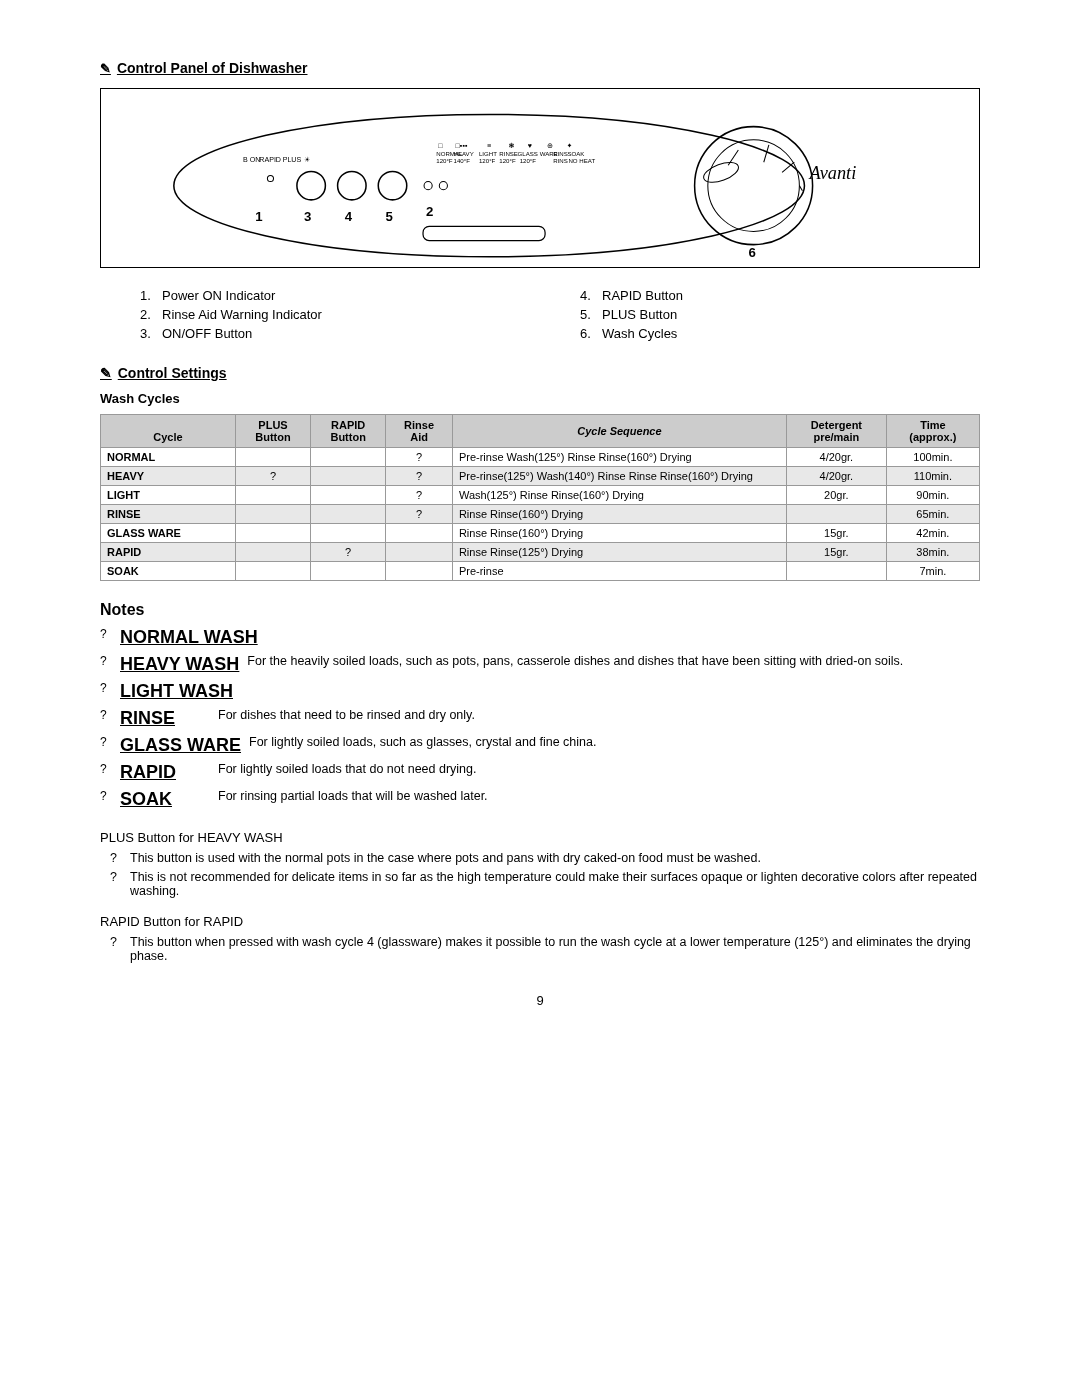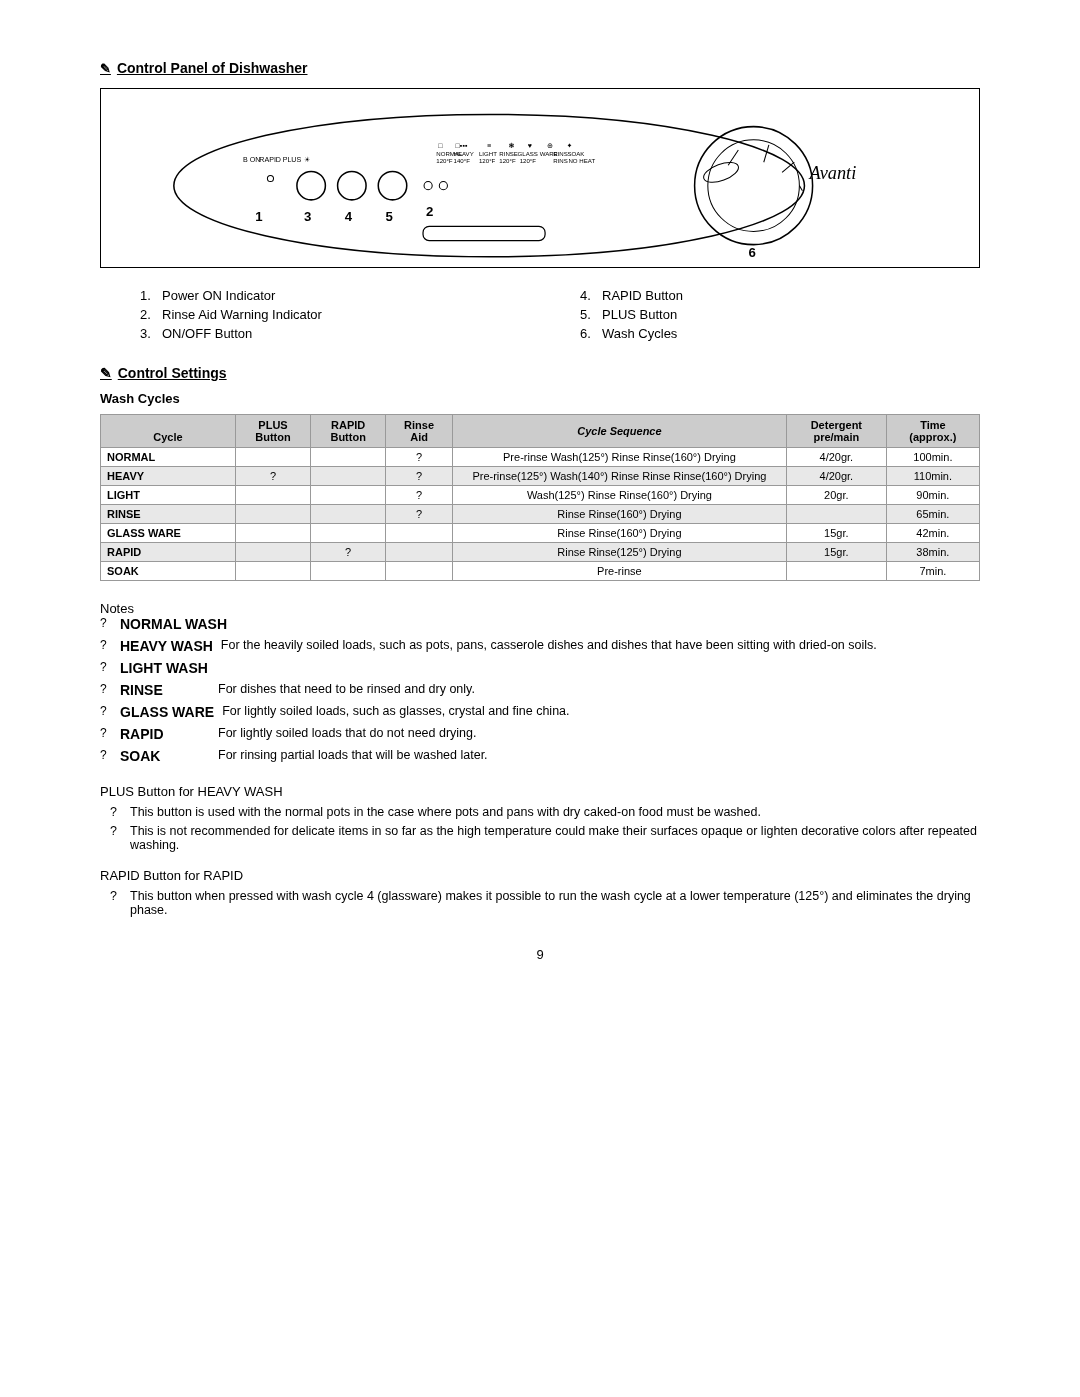--- a/index.html
+++ b/index.html
@@ -105,47 +105,49 @@
       padding: 3px 6px;
       font-size: 11px;
       text-align: center;
     }
     table tbody td.cycle-name {
       text-align: left;
       font-weight: bold;
       font-size: 11px;
     }
     table tbody td.cycle-seq {
-      text-align: center;
+      text-align: left;
     }
 
     
     .notes-title {
-      font-weight: normal;
-      font-size: 13px;
+      font-weight: bold;
+      font-size: 16px;
+      margin-bottom: 8px;
     }
     .notes-list {
       list-style: none;
       margin-bottom: 20px;
     }
     .notes-list li {
       display: flex;
       gap: 8px;
       margin-bottom: 6px;
       font-size: 12.5px;
       align-items: flex-start;
     }
     .notes-list li .bullet {
       min-width: 12px;
       font-size: 12px;
     }
     .notes-list li .term {
       font-weight: bold;
       min-width: 90px;
-      font-size: 14px;
+      font-size: 18px;
+      text-decoration: underline;
     }
     .notes-list li .desc {
       font-size: 12.5px;
       flex: 1;
     }
 
     
     .sub-section {
       margin-bottom: 16px;
     }

